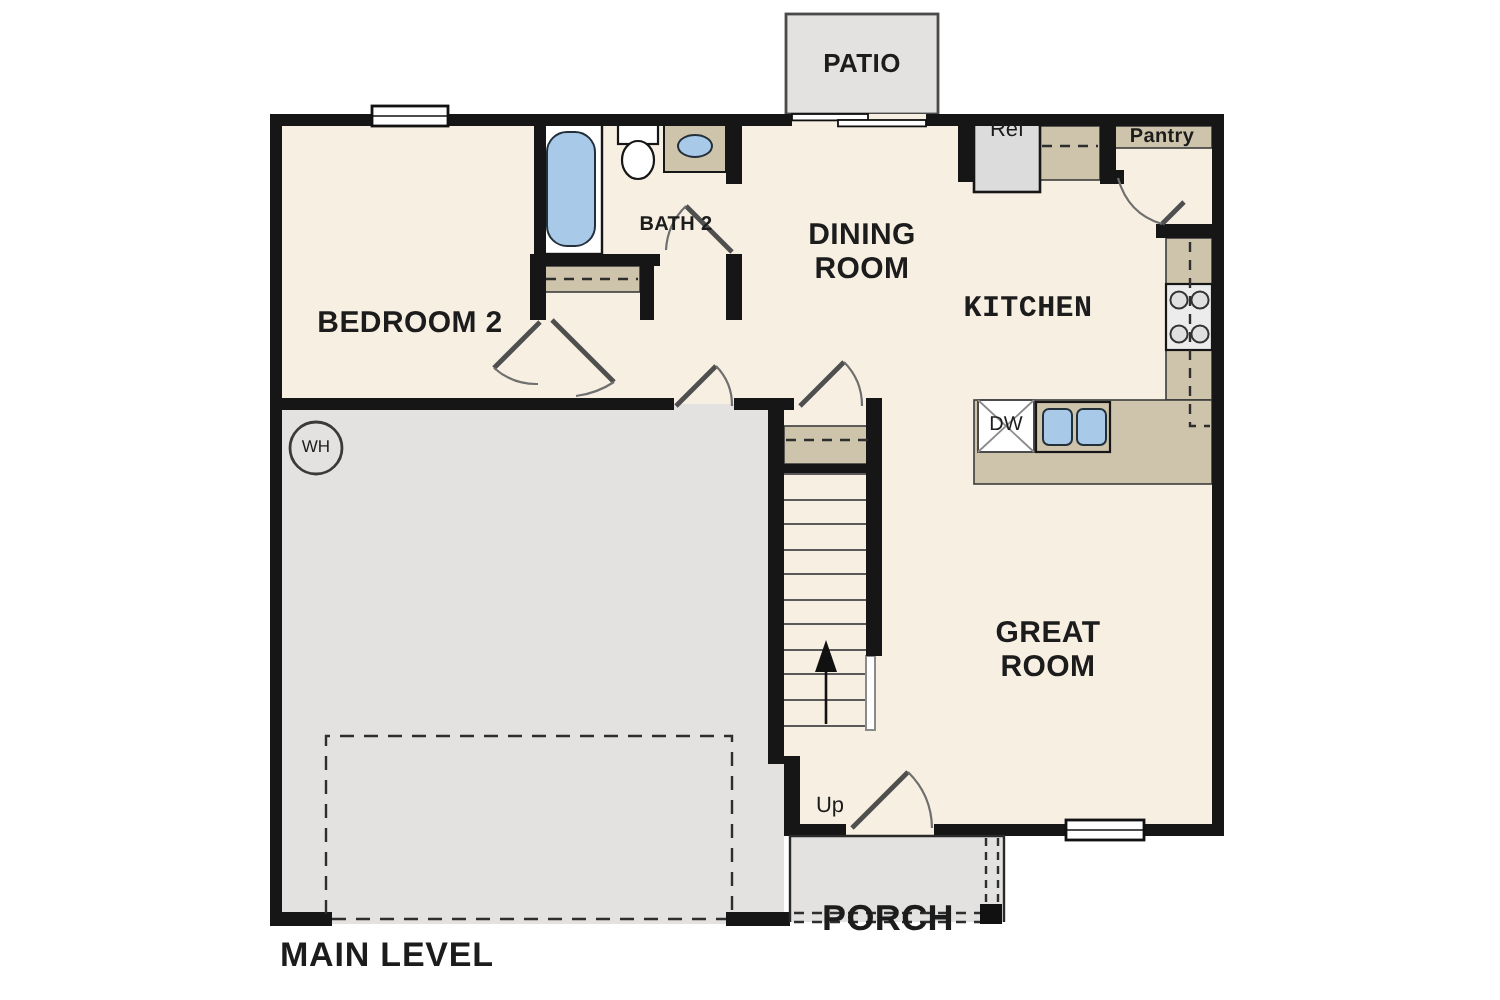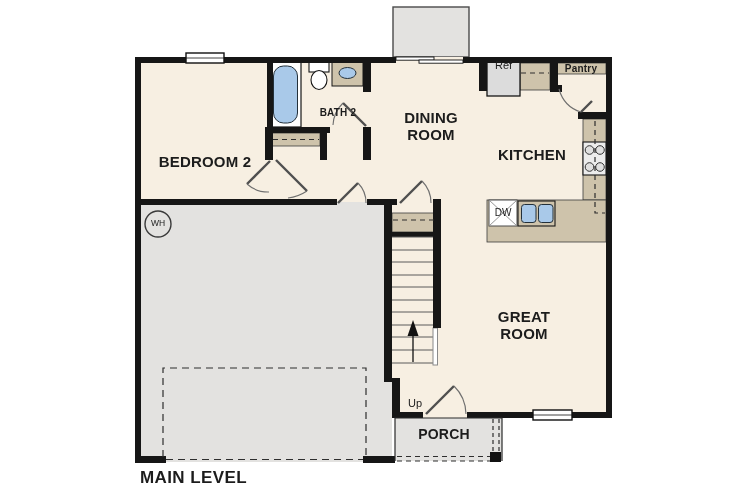--- a/index.html
+++ b/index.html
@@ -146,25 +146,26 @@
     <path class="dash" stroke-dasharray="5,4" d="M 595,121 L 595,213 L 605,213"></path>
     <path d="M 395,461 L 395,418 L 502,418 L 502,461" fill="none" stroke="#2a2a2a" stroke-width="1.2"></path>
     <line class="dash" stroke-dasharray="4,3" x1="493" y1="419" x2="493" y2="452"></line>
     <line class="dash" stroke-dasharray="4,3" x1="499" y1="419" x2="499" y2="452"></line>
     <line class="dash" stroke-dasharray="5,4" x1="397" y1="456.5" x2="490" y2="456.5"></line>
     <line class="dash" stroke-dasharray="5,4" x1="397" y1="461" x2="490" y2="461"></line>
     <rect x="490" y="452" width="11" height="10" fill="#111"></rect>
   </g>
 </svg>
 
+  <div class="lbl" style="left:393px;top:7px;width:76px;height:50px;font-size:13px;">PATIO</div>
   <div class="lbl" style="left:143px;top:113px;width:124px;height:18px;font-size:15px;margin-top:40px;">BEDROOM 2</div>
   <div class="lbl" style="left:306px;top:89px;width:64px;height:16px;font-size:10px;margin-top:16px;">BATH 2</div>
   <div class="lbl" style="left:388px;top:106px;width:86px;height:42px;font-size:15px;">DINING ROOM</div>
-  <div class="lbl" style="left:490px;top:146px;width:84px;height:18px;font-size:15px;">KITCHEN</div>
+  <div class="lbl" style="left:472px;top:146px;width:84px;height:18px;font-size:15px;font-family:Liberation Mono, monospace;">KITCHEN</div>
   <div class="lbl" style="left:482px;top:303px;width:84px;height:46px;font-size:15px;">GREAT ROOM</div>
-  <div class="lbl" style="left:397px;top:420px;width:94px;height:30px;font-size:14px;">PORCH</div>
+  <div class="lbl" style="left:397px;top:444px;width:94px;height:30px;font-size:18px;">PORCH</div>
   <div class="lbl" style="left:554px;top:62px;width:54px;height:13px;font-size:10px;">Pantry</div>
   <div class="lbl small" style="left:487px;top:49px;width:33px;height:32px;font-size:11px;">Ref</div>
   <div class="lbl small" style="left:488px;top:200px;width:30px;height:26px;font-size:10px;">DW</div>
   <div class="lbl small" style="left:144px;top:217px;width:28px;height:14px;font-size:8.5px;">WH</div>
   <div class="lbl small" style="left:398px;top:355px;width:34px;height:14px;font-size:11px;margin-top:41px;">Up</div>
   <div class="lbl" style="left:140px;top:467px;width:180px;height:22px;font-size:17px;justify-content:flex-start;text-align:left;letter-spacing:.4px;">MAIN LEVEL</div>
 </div>
 
 </body></html>

